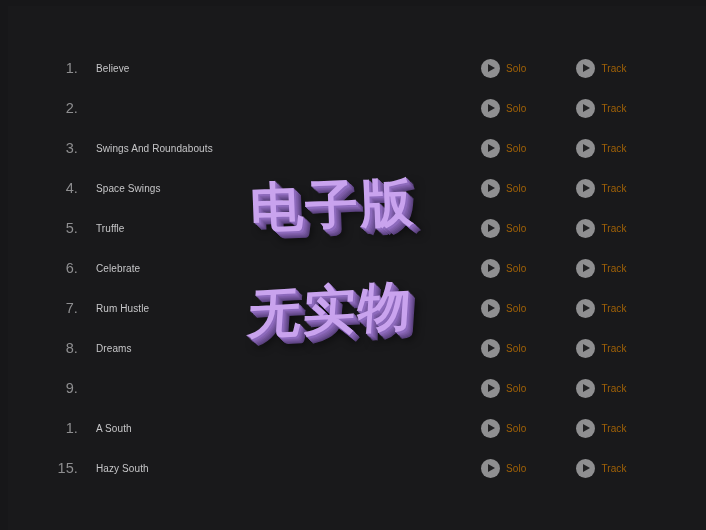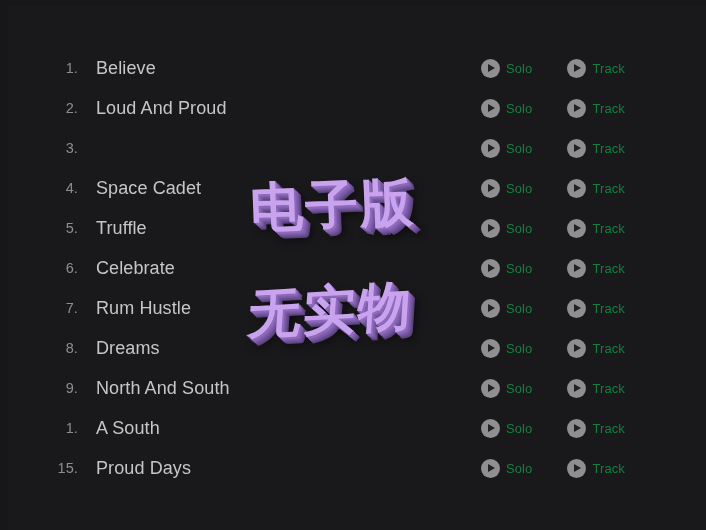--- a/index.html
+++ b/index.html
@@ -43,41 +43,41 @@
     width: 42px;
     margin-left: 36px;
     text-align: right;
     color: #8e8e90;
     font-size: 14.5px;
     letter-spacing: 0.1px;
   }
   .track-title {
     margin-left: 18px;
     color: #c6c6c8;
-    font-size: 18px;
+    font-size: 10px;
     letter-spacing: 0.1px;
     white-space: nowrap;
     text-align: right;
   }
 
   .actions {
     position: absolute;
     left: 481px;
     top: 0;
     height: 40px;
     display: flex;
     align-items: center;
   }
   .action-btn {
     display: flex;
     align-items: center;
     gap: 6px;
     cursor: pointer;
   }
-  .action-btn.track-btn { margin-left: 35px; }
+  .action-btn.track-btn { margin-left: 50px; }
 
   .play-icon {
     width: 19px;
     height: 19px;
     border-radius: 50%;
     background: #8f8f91;
     position: relative;
     flex: 0 0 auto;
   }
   .play-icon::after {
@@ -85,22 +85,22 @@
     position: absolute;
     left: 7px;
     top: 5px;
     width: 0;
     height: 0;
     border-left: 7px solid #222224;
     border-top: 4.5px solid transparent;
     border-bottom: 4.5px solid transparent;
   }
   .action-label {
-    color: #15803d;
-    font-size: 13px;
+    color: #a16207;
+    font-size: 10px;
     letter-spacing: 0.1px;
   }
 
   
   .watermark {
     position: absolute;
     font-family: "DejaVu Sans", sans-serif;
     font-weight: 700;
     font-size: 53px;
     letter-spacing: 2px;
@@ -145,48 +145,48 @@
             <span class="action-label">Solo</span>
           </div>
           <div class="action-btn track-btn">
             <span class="play-icon"></span>
             <span class="action-label">Track</span>
           </div>
         </div>
       </div>
       <div class="track-row">
         <div class="track-index">2.</div>
-        <div class="track-title">Loud And Proud</div>
         <div class="actions">
           <div class="action-btn">
             <span class="play-icon"></span>
             <span class="action-label">Solo</span>
           </div>
           <div class="action-btn track-btn">
             <span class="play-icon"></span>
             <span class="action-label">Track</span>
           </div>
         </div>
       </div>
       <div class="track-row">
         <div class="track-index">3.</div>
+        <div class="track-title">Swings And Roundabouts</div>
         <div class="actions">
           <div class="action-btn">
             <span class="play-icon"></span>
             <span class="action-label">Solo</span>
           </div>
           <div class="action-btn track-btn">
             <span class="play-icon"></span>
             <span class="action-label">Track</span>
           </div>
         </div>
       </div>
       <div class="track-row">
         <div class="track-index">4.</div>
-        <div class="track-title">Space Cadet</div>
+        <div class="track-title">Space Swings</div>
         <div class="actions">
           <div class="action-btn">
             <span class="play-icon"></span>
             <span class="action-label">Solo</span>
           </div>
           <div class="action-btn track-btn">
             <span class="play-icon"></span>
             <span class="action-label">Track</span>
           </div>
         </div>
@@ -242,21 +242,20 @@
             <span class="action-label">Solo</span>
           </div>
           <div class="action-btn track-btn">
             <span class="play-icon"></span>
             <span class="action-label">Track</span>
           </div>
         </div>
       </div>
       <div class="track-row">
         <div class="track-index">9.</div>
-        <div class="track-title">North And South</div>
         <div class="actions">
           <div class="action-btn">
             <span class="play-icon"></span>
             <span class="action-label">Solo</span>
           </div>
           <div class="action-btn track-btn">
             <span class="play-icon"></span>
             <span class="action-label">Track</span>
           </div>
         </div>
@@ -270,21 +269,21 @@
             <span class="action-label">Solo</span>
           </div>
           <div class="action-btn track-btn">
             <span class="play-icon"></span>
             <span class="action-label">Track</span>
           </div>
         </div>
       </div>
       <div class="track-row">
         <div class="track-index">15.</div>
-        <div class="track-title">Proud Days</div>
+        <div class="track-title">Hazy South</div>
         <div class="actions">
           <div class="action-btn">
             <span class="play-icon"></span>
             <span class="action-label">Solo</span>
           </div>
           <div class="action-btn track-btn">
             <span class="play-icon"></span>
             <span class="action-label">Track</span>
           </div>
         </div>

